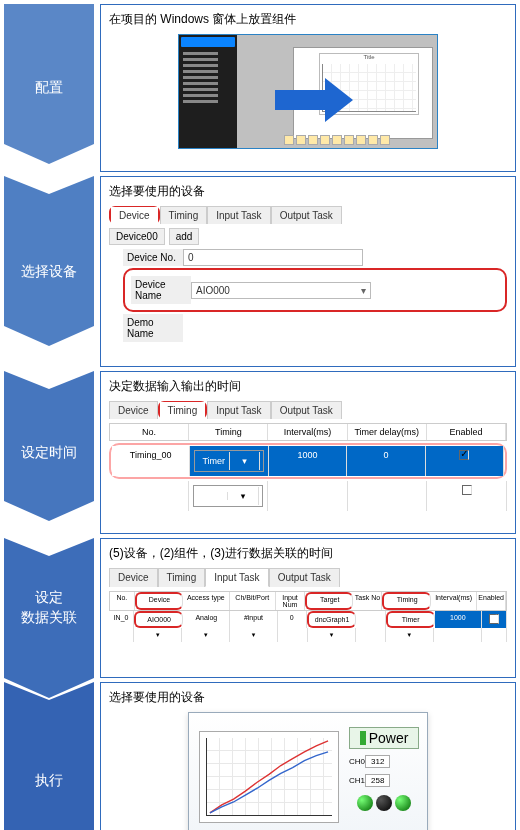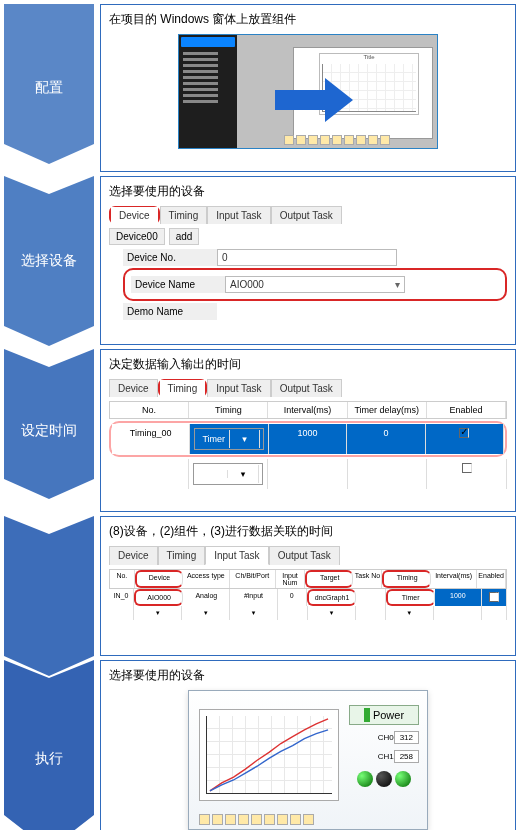--- a/index.html
+++ b/index.html
@@ -27,21 +27,21 @@
 .ide-btns i{width:10px;height:10px;background:#ffe9a8;border:1px solid #aaa}
 .arrow-overlay{position:absolute;left:38px;top:40px;z-index:3}
 
 
 .tabs{display:flex;gap:0;margin-bottom:4px}
 .tab{padding:3px 8px;font-size:10px;background:#efefef;border:1px solid #ccc;border-bottom:none;color:#333}
 .tab.active{background:#fff;border-bottom:1px solid #fff}
 .ring{border:2px solid #d92626;border-radius:6px;display:inline-block;padding:0}
 .ring .tab{border:none}
 .subrow{display:flex;align-items:center;margin:2px 0;font-size:10px}
-.subrow .lab{width:94px;padding:3px 4px;background:#efefef}
+.subrow .lab{width:60px;padding:3px 4px;background:#efefef}
 .subrow .field{flex:1;max-width:180px;padding:2px 4px;border:1px solid #bbb;background:#fff;color:#333;position:relative}
 .subrow .field.sel::after{content:"▾";position:absolute;right:4px;color:#666}
 .addrow{display:flex;gap:4px;font-size:10px;margin-bottom:4px}
 .addrow span{padding:2px 6px;background:#efefef;border:1px solid #ccc}
 .devicename-ring{border:2px solid #d92626;border-radius:10px;padding:2px}
 
 
 .thead{display:flex;font-size:9px;border:1px solid #ccc}
 .thead span{flex:1;padding:3px 4px;border-right:1px solid #ddd;text-align:center}
 .trow{display:flex;font-size:9px;align-items:stretch}
@@ -62,23 +62,23 @@
 .col-ring{border:2px solid #d92626;border-radius:6px}
 
 
 .runform{width:240px;height:140px;margin:4px auto;background:linear-gradient(#fff,#f0f4f8);border:1px solid #9ab;position:relative;box-shadow:0 2px 6px rgba(0,0,0,.15)}
 .runplot{position:absolute;left:10px;top:18px;width:140px;height:92px;border:1px solid #aaa;background:#fff}
 .runplot .axes{position:absolute;inset:6px;border-left:1px solid #333;border-bottom:1px solid #333;background:repeating-linear-gradient(to right,transparent 0 12px,#e8e8e8 12px 13px),repeating-linear-gradient(to bottom,transparent 0 12px,#e8e8e8 12px 13px)}
 .runplot svg{position:absolute;inset:6px}
 .run-btns{position:absolute;bottom:4px;left:10px;display:flex;gap:2px}
 .run-btns i{width:11px;height:11px;background:#ffe9a8;border:1px solid #aaa}
 .rpanel{position:absolute;right:8px;top:14px;width:70px}
-.pwr{border:1px solid #8a8;background:#e8f5e8;padding:2px;text-align:center;font-size:11px;display:flex;align-items:center;gap:3px;justify-content:center}
+.pwr{border:1px solid #8a8;background:#e8f5e8;padding:2px;text-align:center;font-size:14px;display:flex;align-items:center;gap:3px;justify-content:center}
 .pwr i{width:6px;height:14px;background:#3a3}
-.chrow{display:flex;justify-content:flex-end;align-items:center;font-size:8px;margin-top:6px}
+.chrow{display:flex;justify-content:flex-start;align-items:center;font-size:8px;margin-top:6px}
 .chrow .val{border:1px solid #aaa;padding:1px 5px;background:#fff}
 .knobs{display:flex;gap:3px;margin-top:8px;justify-content:center}
 .knobs i{width:16px;height:16px;border-radius:50%}
 .knobs i:nth-child(1){background:radial-gradient(circle at 30% 30%,#7f7,#060)}
 .knobs i:nth-child(2){background:radial-gradient(circle at 30% 30%,#555,#000)}
 .knobs i:nth-child(3){background:radial-gradient(circle at 30% 30%,#7f7,#060)}
 </style>
 </head>
 <body>
 
@@ -221,23 +221,25 @@
       <span><span class="chk"></span></span>
     </div>
   </div>
 </div>
 
 <div class="row">
   <div class="chevron">
     <svg class="chev-bg" viewBox="0 0 90 160" preserveAspectRatio="none">
           <polygon points="0,0 45,18 90,0 90,140 45,160 0,140" fill="#3d6db9"></polygon>
         </svg>
-  </div>
-  <div class="card">
-    <div class="card-title">(8)设备，(2)组件，(3)进行数据关联的时间</div>
+    <div class="chev-label" style="white-space:pre">设定
+数据关联</div>
+  </div>
+  <div class="card">
+    <div class="card-title">(5)设备，(2)组件，(3)进行数据关联的时间</div>
     <div class="tabs" style="font-size:9px">
       <span class="tab">Device</span>
       <span class="tab">Timing</span>
       <span class="tab active">Input Task</span>
       <span class="tab">Output Task</span>
     </div>
     <div class="it-head">
       <span style="flex:.5">No.</span>
       <span class="col-ring">Device</span>
       <span>Access type</span>

